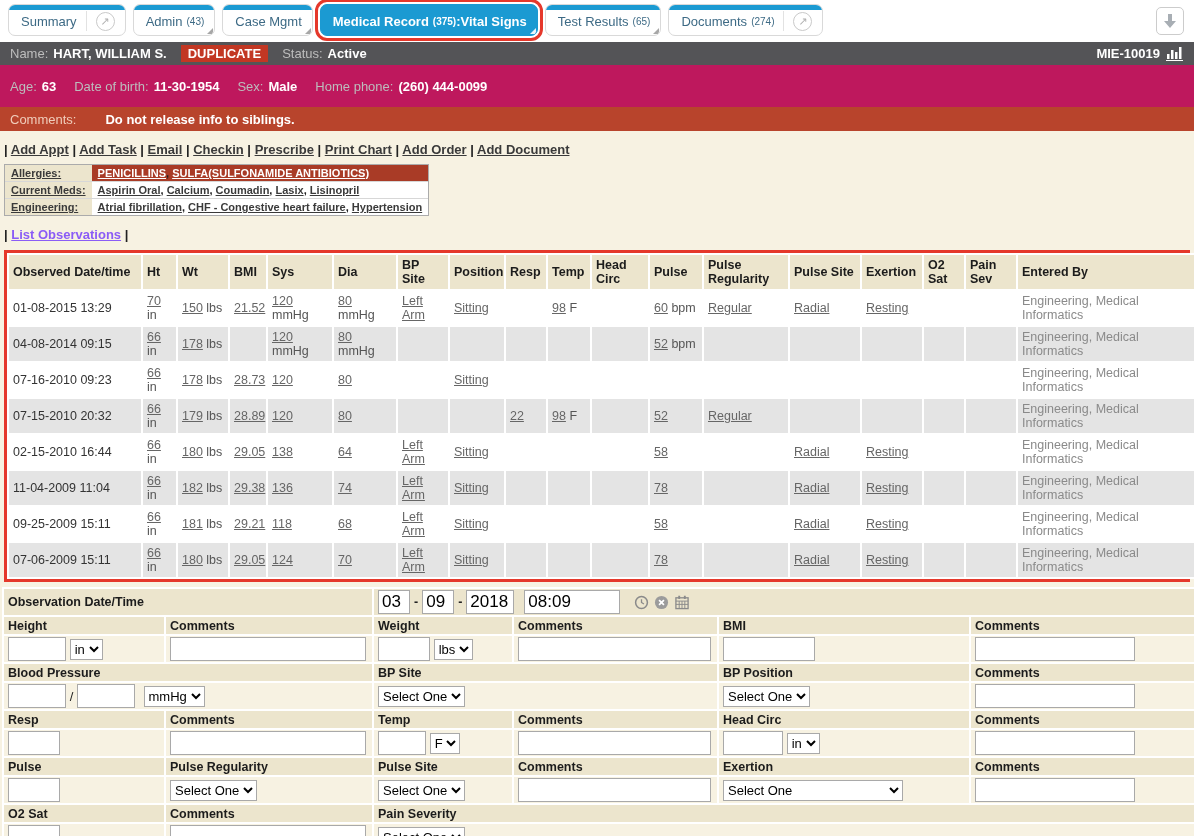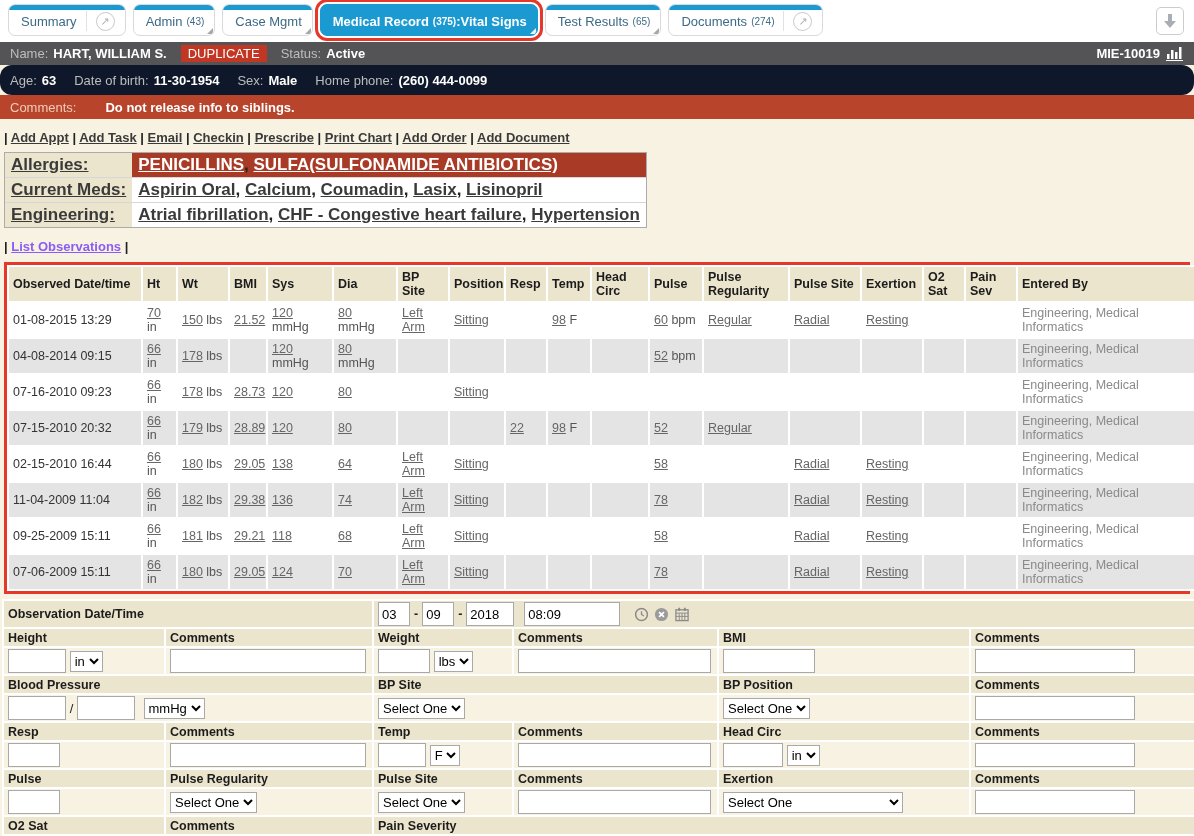--- a/index.html
+++ b/index.html
@@ -74,47 +74,47 @@
     width:28px; height:28px;
     border:1px solid #ccc; border-radius:5px;
     background:#fff;
     display:flex; align-items:center; justify-content:center;
     cursor:pointer;
   }
 
   
   .bar { display:flex; align-items:center; padding:0 10px; color:#fff; }
   .bar-name { background:#545457; height:23px; }
-  .bar-demo { background:#0f172a; height:30px;border-radius:12px; }
+  .bar-demo { background:#be185d; height:42px; }
   .bar-comments { background:#b8442c; height:24px; }
   .bar .lbl { color:#bdbdbd; margin-right:5px; }
   .bar-comments .lbl { color:#f0cdbb; }
   .bar .val { font-weight:bold; color:#fff; }
   .bar .gap { width:18px; }
   .dup-badge {
-    background:#c23723; color:#fff; font-weight:normal;
+    background:#c23723; color:#fff; font-weight:bold;
     padding:1px 7px; margin:0 14px;
   }
   .bar-right { margin-left:auto; display:flex; align-items:center; gap:6px; font-weight:bold; }
 
   
   .actions {
     margin:11px 0 7px 4px;
     font-weight:bold; font-size:13px;
   }
   .actions::before { content:"| "; }
   .actions a { color:#3a3a3a; text-decoration:underline; }
 
   
   .summary-box {
     display:inline-block;
     border:1px solid #ababab;
     background:#fff;
     margin-left:4px;
-    font-size:17px;
+    font-size:11px;
   }
   .summary-box table { border-collapse:collapse; }
   .summary-box td { padding:2px 6px; border-bottom:1px solid #d7d7d7; vertical-align:middle; }
   .summary-box tr:last-child td { border-bottom:none; }
   .summary-box .sb-label { background:#ece5cd; }
   .summary-box .sb-label a { color:#3a3a3a; font-weight:bold; text-decoration:underline; }
   .summary-box .sb-val { background:#fff; font-weight:bold; }
   .summary-box .sb-val a { color:#3a3a3a; text-decoration:underline; }
   .summary-box .allergy-val { background:#a93b26; }
   .summary-box .allergy-val a { color:#fff; }
@@ -170,21 +170,21 @@
   }
   table.vform td { padding:1px 4px; vertical-align:middle; }
   td.flabel {
     background:#ece5cd;
     font-weight:bold; font-size:12.5px;
     height:17px; color:#1c1c1c;
   }
   td.finput { background:#f7f2e2; height:26px; }
   .tin {
     height:19px; border:1px solid #a9a9a9; background:#fff;
-    font-family:"Liberation Sans",sans-serif; font-size:13px; padding:11px 3px;
+    font-family:"Liberation Sans",sans-serif; font-size:17px; padding:11px 3px;
   }
   select.tsel {
     height:21px; border:1px solid #a9a9a9; background:#fff;
     font-family:"Liberation Sans",sans-serif; font-size:13px;
   }
   .dtrow { display:flex; align-items:center; gap:4px; }
   .dticons { display:flex; align-items:center; gap:5px; margin-left:10px; }
   .dticons svg { display:block; cursor:pointer; }
   .dash { color:#222; }
 </style>

